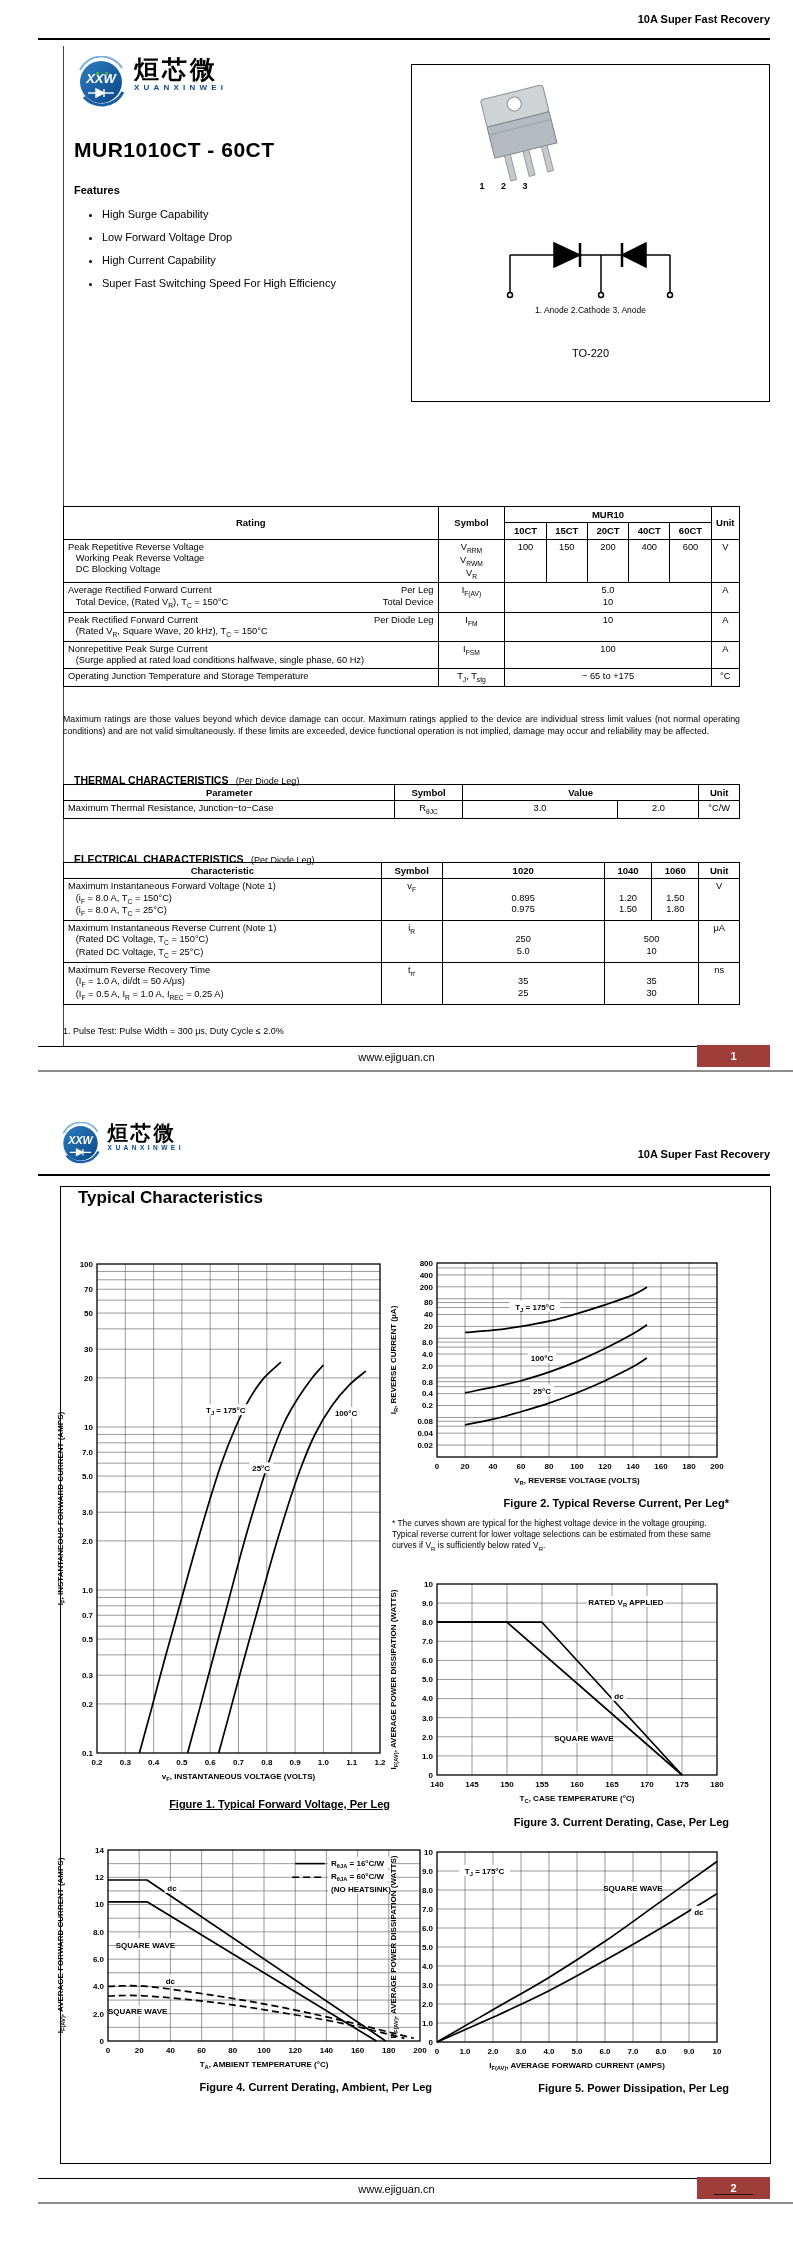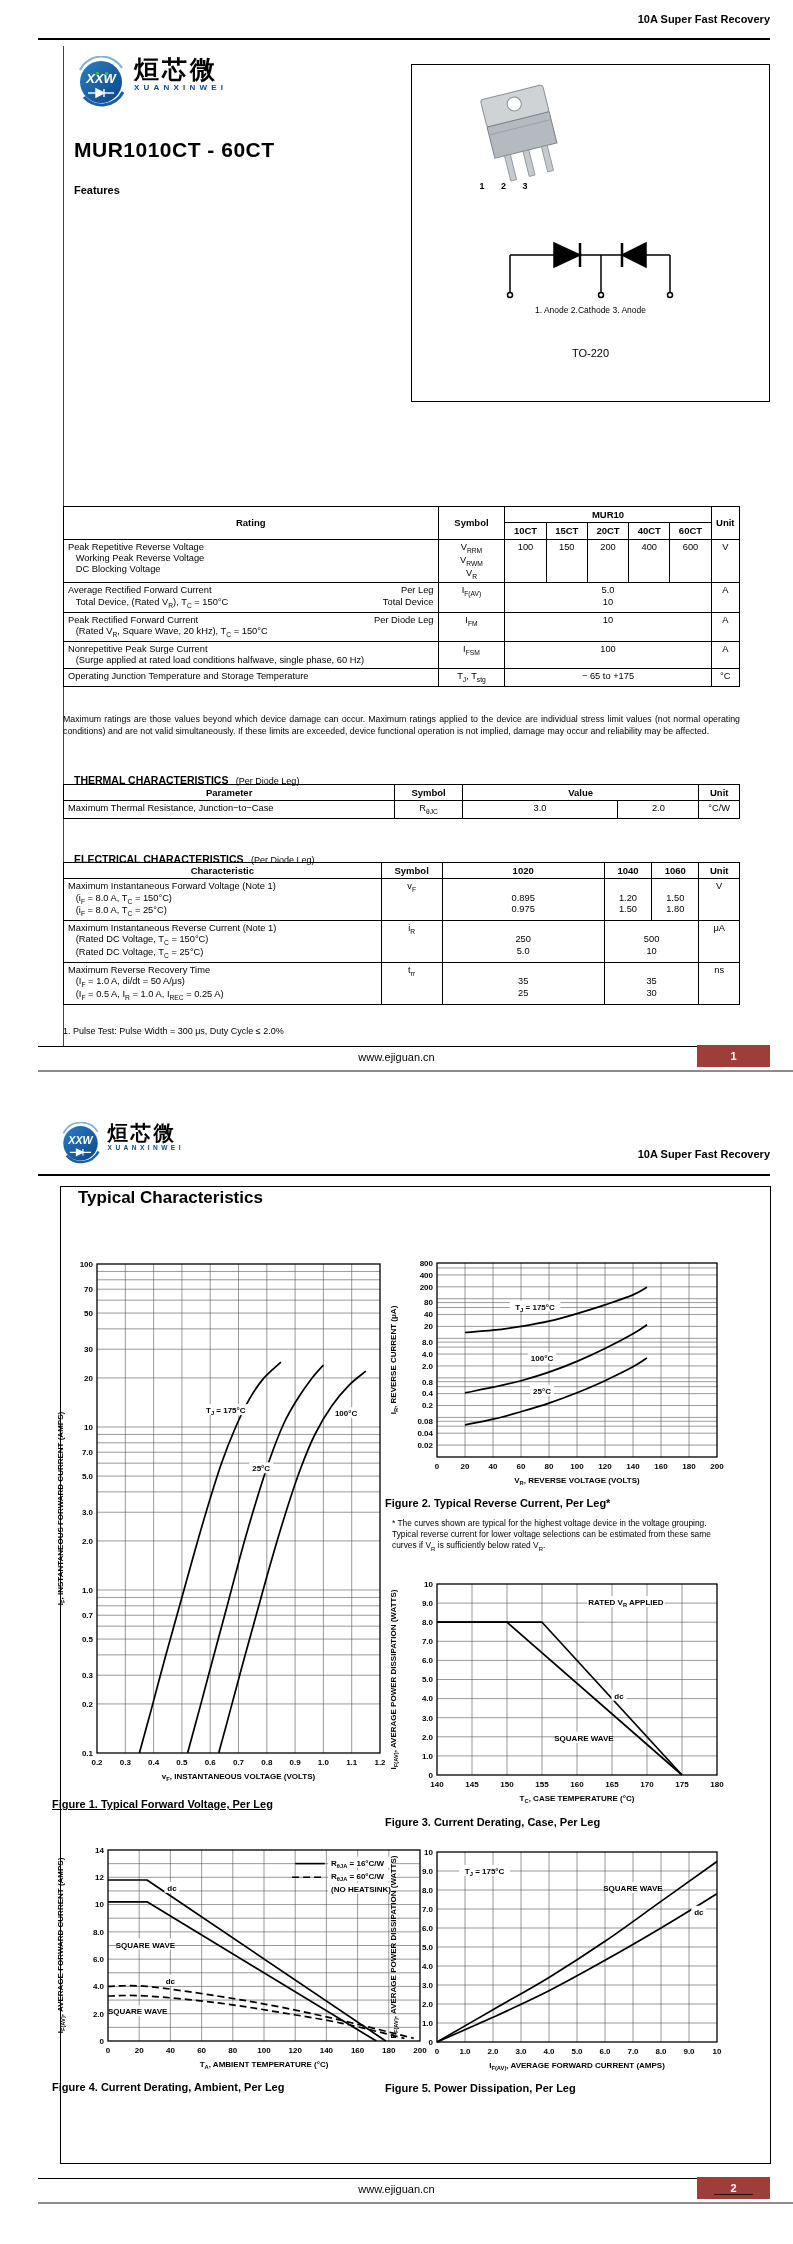--- a/index.html
+++ b/index.html
@@ -25,21 +25,21 @@
   th{font-size:9.5px;font-weight:bold;vertical-align:middle;}
   td.al-l{text-align:left;}
   .split{display:flex;justify-content:space-between;}
   .split-r{text-align:right;white-space:nowrap;}
   .note{font-size:8.8px;line-height:1.32;text-align:justify;}
   .note1{font-size:9px;}
   .footer-url{font-size:11px;text-align:center;}
   .page-box{color:#fff;font-size:11px;font-weight:bold;text-align:center;line-height:22px;}
   .page-box .pg-u{border-bottom:1.5px solid #26110f;padding:0 16px;}
   .typ-h{font-size:17px;font-weight:bold;}
-  .fig-caption{font-size:11px;font-weight:bold;text-align:left;}
+  .fig-caption{font-size:11px;font-weight:bold;text-align:right;}
   .footnote{font-size:8.4px;line-height:1.3;}
   .logo{display:flex;align-items:flex-start;}
   .logo-text{margin-left:6px;}
   .logo-cn{font-size:25px;font-weight:bold;letter-spacing:3px;line-height:1.05;}
   .logo-en{font-size:8px;font-weight:bold;letter-spacing:4.2px;color:#0d4a8a;margin-top:1px;}
   sub{font-size:72%;}
 </style>
 </head>
 <body>
 
@@ -71,20 +71,26 @@
       </g>
     </svg>
     <div class="logo-text">
       <div class="logo-cn">烜芯微</div>
       <div class="logo-en">XUANXINWEI</div>
     </div>
   </div>
 
   <div class="abs part-title" style="left:74px;top:138px;">MUR1010CT - 60CT</div>
   <div class="abs feat-h" style="left:74px;top:184px;">Features</div>
+  <ul class="abs features" style="left:72px;top:208px;width:300px;" id="features-list">
+      <li>High Surge Capability</li>
+      <li>Low Forward Voltage Drop</li>
+      <li>High Current Capability</li>
+      <li>Super Fast Switching Speed For High Efficiency</li>
+    </ul>
 
   <div class="abs panel" style="left:411px;top:64px;width:357px;height:336px;">
     <svg class="abs" style="left:55px;top:14px;" width="110" height="112" viewBox="0 0 110 112">
       <g transform="rotate(-14 55 56)">
         <rect x="23" y="12" width="64" height="28" rx="3" fill="#cfd3d6" stroke="#8a9096" stroke-width="1"></rect>
         <circle cx="55" cy="24" r="7" fill="#fff" stroke="#8a9096" stroke-width="1"></circle>
         <rect x="23" y="40" width="64" height="32" fill="#b4babf" stroke="#7d838a" stroke-width="1"></rect>
         <line x1="23" y1="48" x2="87" y2="48" stroke="#9aa1a7" stroke-width="1"></line>
         <rect x="33" y="72" width="6" height="26" fill="#c6cacd" stroke="#8a9096" stroke-width=".8"></rect>
         <rect x="52" y="72" width="6" height="26" fill="#c6cacd" stroke="#8a9096" stroke-width=".8"></rect>

